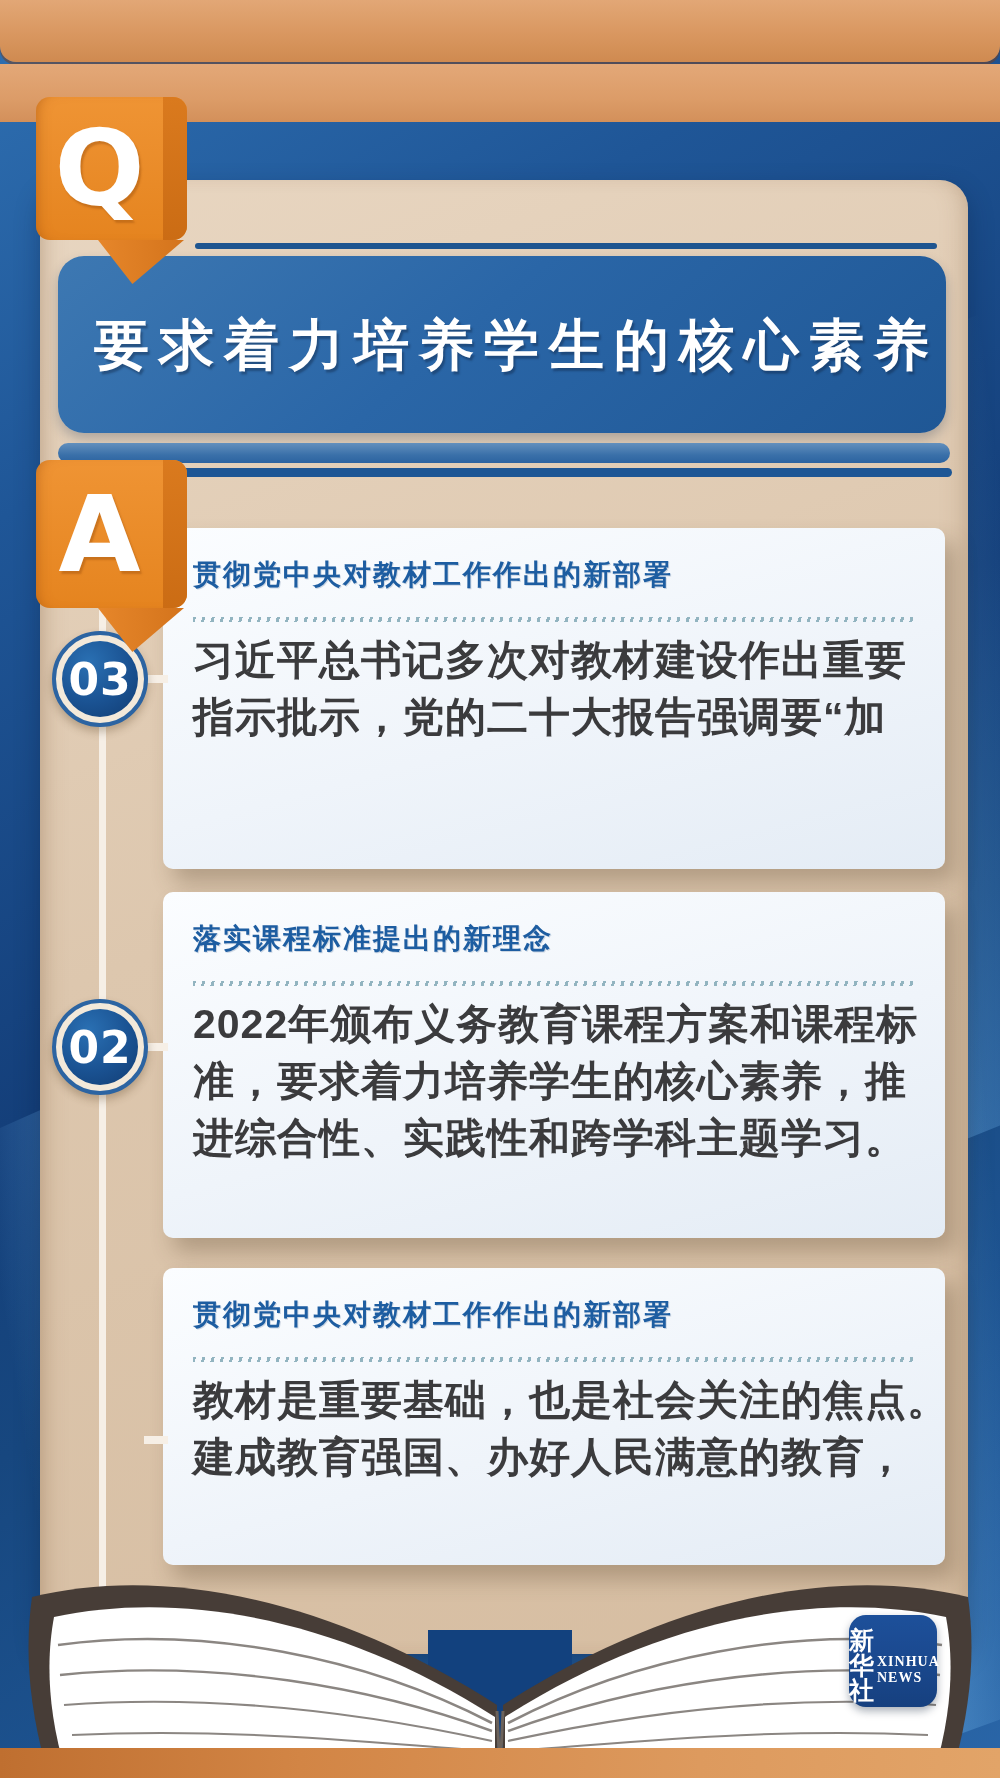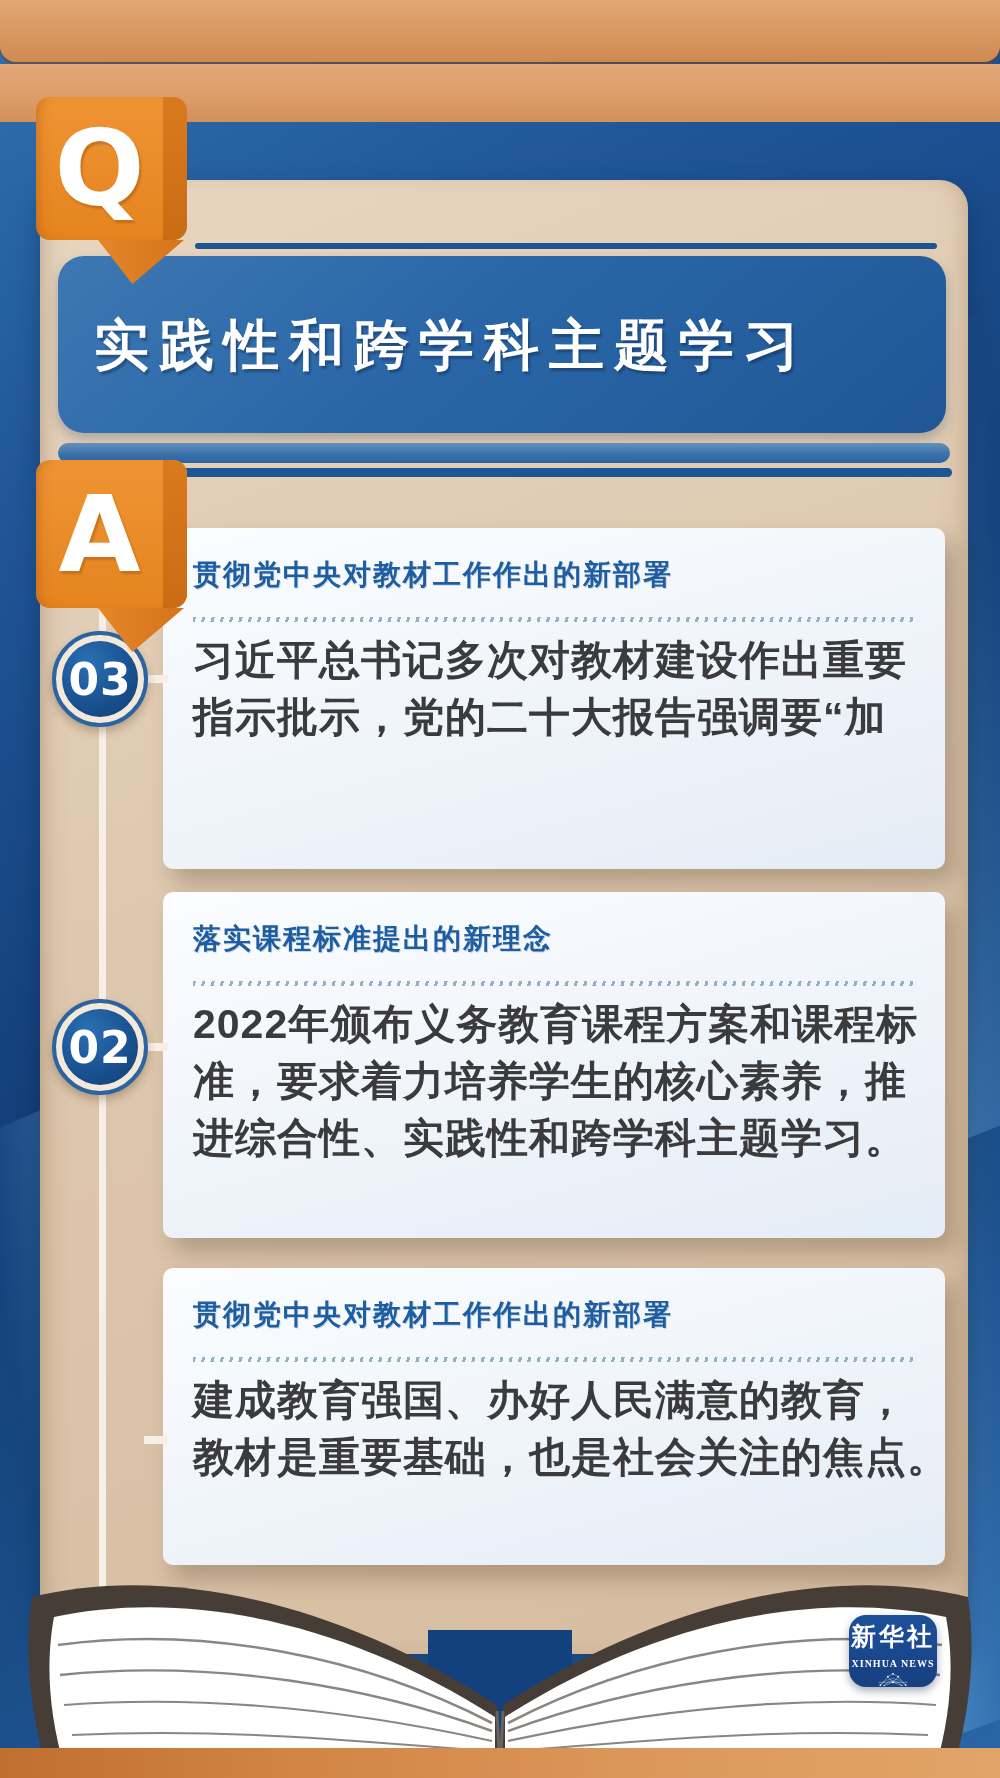--- a/index.html
+++ b/index.html
@@ -65,27 +65,27 @@
   .badge-fold{position:absolute;right:0;top:0;width:24px;height:100%;border-radius:0 14px 14px 0;
     background:linear-gradient(180deg,#da7a1e 0%,#cb6c14 100%);}
   .badge-tail{position:absolute;left:62px;width:86px;height:44px;
     background:linear-gradient(90deg,#e6862a,#d4741c);clip-path:polygon(0 0,100% 0,40% 100%);}
   .badge-letter{position:absolute;left:0;top:0;width:127px;height:100%;display:flex;align-items:center;justify-content:center;
     color:#fff;font-size:106px;font-weight:900;font-family:"DejaVu Sans","Liberation Sans",sans-serif;
     text-shadow:2px 3px 2px rgba(140,70,10,.35);}
   
   .book{position:absolute;left:0;top:1545px;width:1000px;height:233px;}
   
-  .xh-logo{position:absolute;left:849px;top:1615px;width:88px;height:72px;border-radius:17px;
+  .xh-logo{position:absolute;left:849px;top:1615px;width:88px;height:92px;border-radius:17px;
     background:linear-gradient(180deg,#1d509a 0%,#1b4a91 40%,#16407f 100%);
     background-color:#1b4a91;
-    display:flex;flex-direction:column;align-items:center;justify-content:flex-start;padding-top:9px;box-sizing:border-box;
+    display:flex;flex-direction:row;align-items:center;justify-content:flex-start;padding-top:9px;box-sizing:border-box;
     box-shadow:0 4px 8px rgba(10,25,50,.35);}
   .xh-name{color:#fff;font-size:25px;font-weight:900;letter-spacing:3px;line-height:1;}
-  .xh-sub{color:#fff;font-size:10px;font-weight:700;letter-spacing:1px;margin-top:9px;
+  .xh-sub{color:#fff;font-size:14px;font-weight:700;letter-spacing:1px;margin-top:9px;
     font-family:"Liberation Serif","DejaVu Serif",serif;}
   .xh-globe{margin-top:2px;}
   
   .footer-bar{position:absolute;left:0;top:1748px;width:1000px;height:30px;
     background:linear-gradient(90deg,#bf6f30 0%,#d28545 30%,#dd9a5e 70%,#e2a468 100%);}
 </style>
 </head>
 <body>
 
 <div class="stage">
@@ -95,21 +95,21 @@
   <div class="streak streak3"></div>
 
   <div class="band1"></div>
   <div class="band2"></div>
 
   <div class="main-card"></div>
 
   <div class="q-topline"></div>
 
   <div class="q-banner">
-    <div class="tline">实践性和跨学科主题学习</div>
+    <div class="tline">要求着力培养学生的核心素养</div>
   </div>
 
   <div class="bar1"></div>
   <div class="bar2"></div>
 
   <div class="timeline"></div>
 
   <div class="item-card" style="top:528px;height:341px;">
     <div class="item-title">贯彻党中央对教材工作作出的新部署</div>
     <div class="dashline"></div>
@@ -126,22 +126,22 @@
       <div>2022年颁布义务教育课程方案和课程标</div>
       <div>准，要求着力培养学生的核心素养，推</div>
       <div>进综合性、实践性和跨学科主题学习。</div>
     </div>
   </div>
 
   <div class="item-card" style="top:1268px;height:297px;">
     <div class="item-title">贯彻党中央对教材工作作出的新部署</div>
     <div class="dashline"></div>
     <div class="item-body">
+      <div>教材是重要基础，也是社会关注的焦点。</div>
       <div>建成教育强国、办好人民满意的教育，</div>
-      <div>教材是重要基础，也是社会关注的焦点。</div>
     </div>
   </div>
 
   <div class="connector" style="top:675px;"></div>
   <div class="connector" style="top:1043px;"></div>
   <div class="connector" style="top:1436px;"></div>
 
   <div class="num-circle" style="top:631px;">
     <div class="num-inner">03</div>
   </div>

